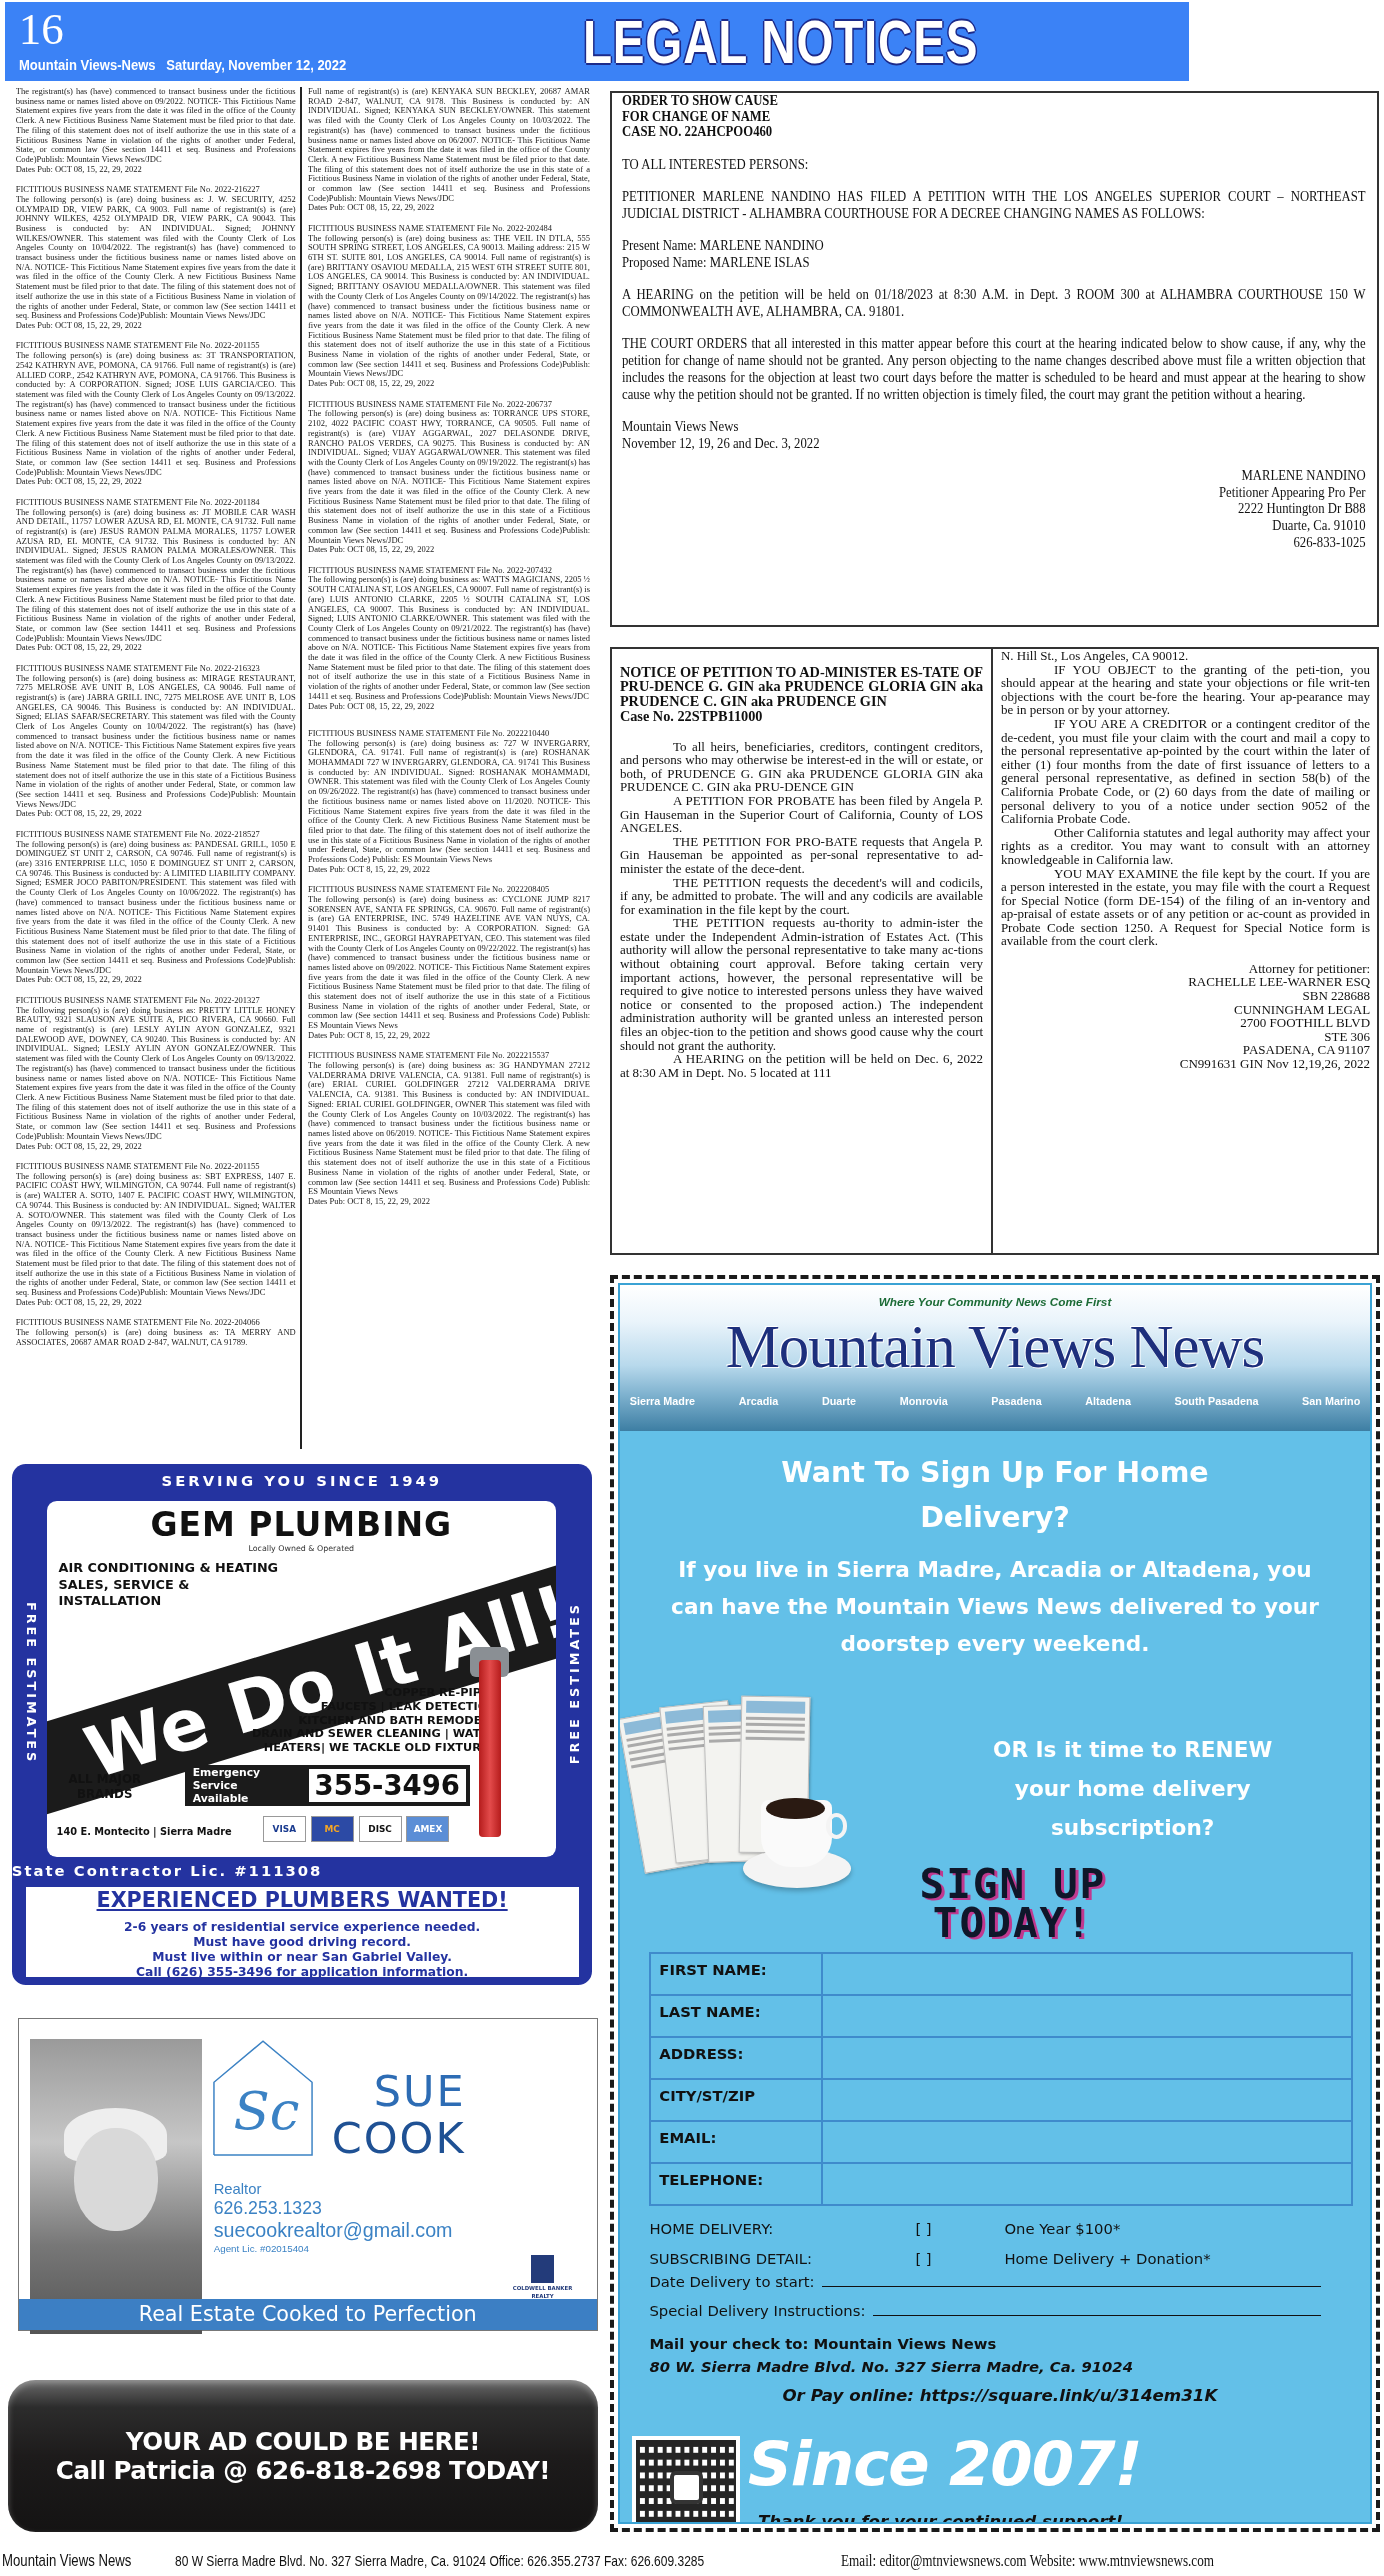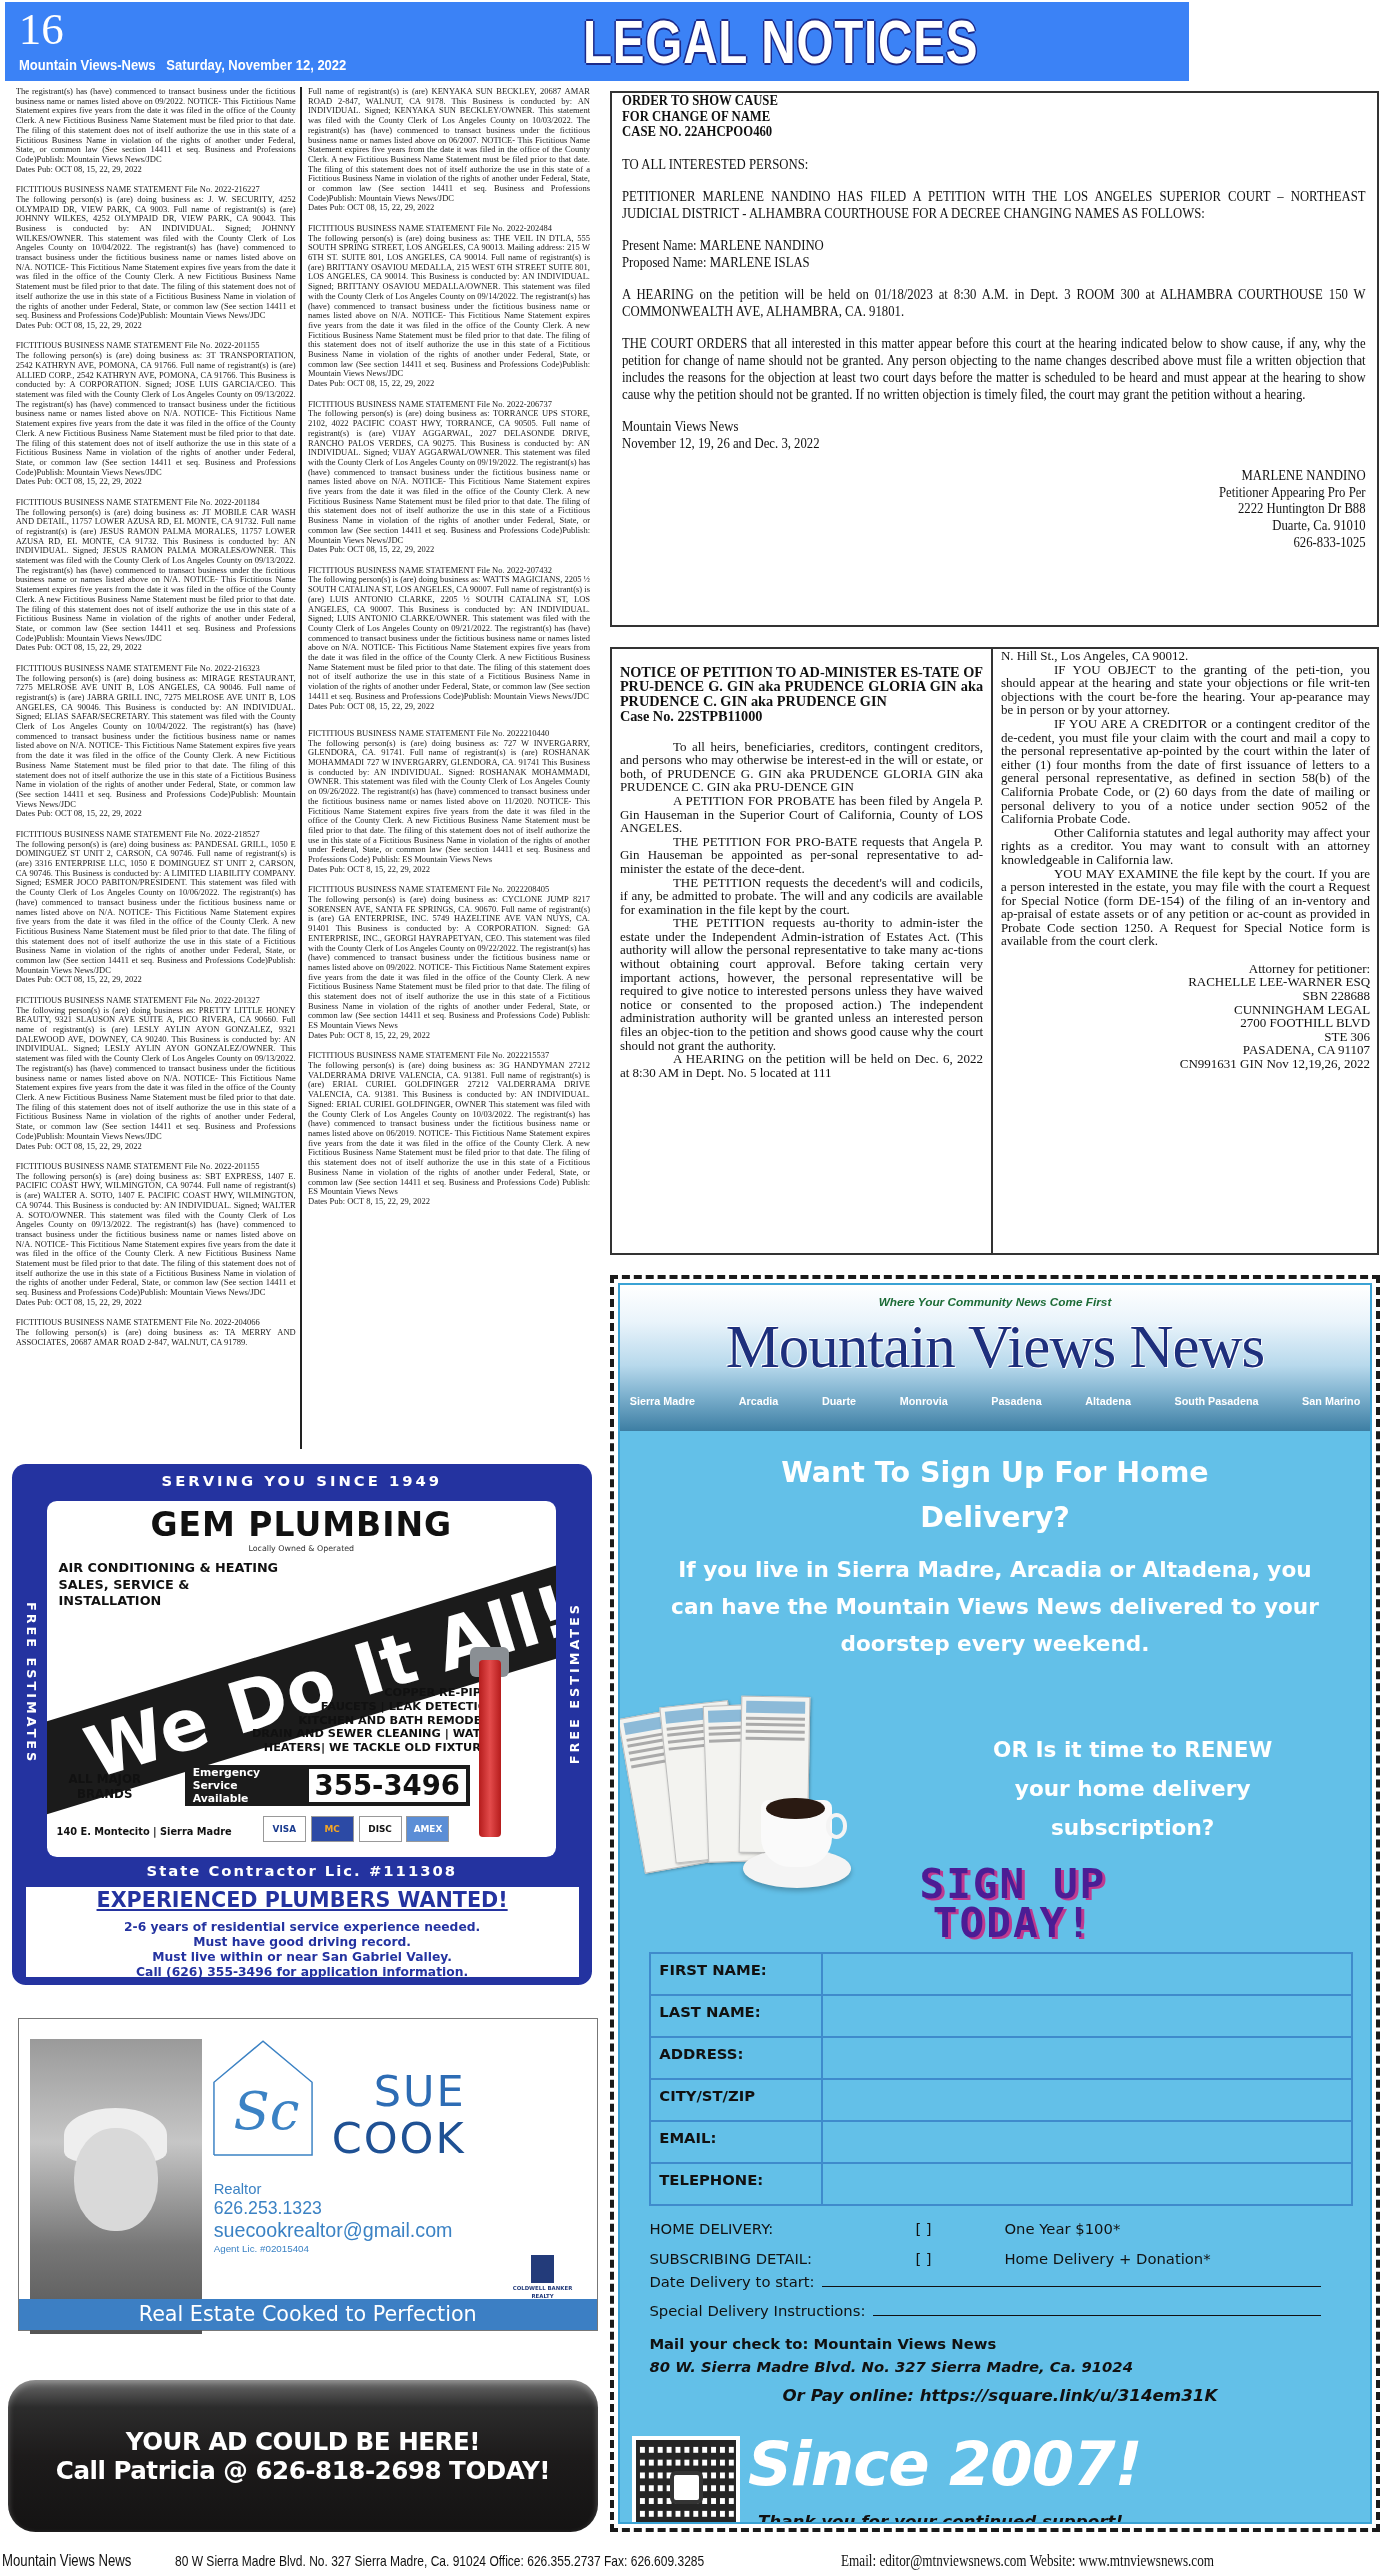--- a/index.html
+++ b/index.html
@@ -50,21 +50,21 @@
   .sub-papers { position: absolute; left: 9.8px; top: 413px; width: 182px; height: 157px; transform: rotate(-4deg); }
   .paper { position: absolute; width: 69px; height: 157px; background: #f3f3f0; border: 1px solid #bbb; box-shadow: 1px 1px 3px rgba(0,0,0,.3); }
   .paper .ph { height: 11.8px; background: #8cbad8; margin: 3.9px; }
   .paper .ln { height: 3px; background: #aaa; margin: 3.9px 3.9px 0 3.9px; }
   .cup { position: absolute; left: 123px; top: 507px; width: 108px; height: 98px; }
   .cup .saucer { position: absolute; left: 0; top: 57px; width: 108px; height: 39px; border-radius: 50%; background: #f4f4f4; box-shadow: 0 3px 4.9px rgba(0,0,0,.25); }
   .cup .mug { position: absolute; left: 17.7px; top: 7.9px; width: 71px; height: 67px; background: #fafafa; border-radius: 7.9px 7.9px 29.5px 29.5px; }
   .cup .coffee { position: absolute; left: 23.6px; top: 5.9px; width: 59px; height: 21.6px; background: #2a1a12; border-radius: 50%; }
   .cup .handle { position: absolute; left: 83px; top: 21.6px; width: 21.6px; height: 25.6px; border: 4.9px solid #f4f4f4; border-radius: 50%; }
   .sub-renew { position: absolute; top: 445px; left: 295px; right: 19.7px; text-align: center; color: #fff; font-weight: bold; font-size: 21.6px; line-height: 39px; }
-  .sub-signup { position: absolute; top: 580px; left: 226px; width: 334px; text-align: center; font-family: "DejaVu Sans Mono", monospace; font-weight: bold; font-size: 41px; line-height: 39px; color: #4c1d95; text-shadow: 3px 2px 0 #c0398f; letter-spacing: 2px; }
+  .sub-signup { position: absolute; top: 580px; left: 226px; width: 334px; text-align: center; font-family: "DejaVu Sans Mono", monospace; font-weight: bold; font-size: 41px; line-height: 39px; color: #0f172a; text-shadow: 3px 2px 0 #c0398f; letter-spacing: 2px; }
   .sub-form { position: absolute; top: 667px; left: 29.5px; width: 704px; border-collapse: collapse; }
   .sub-form td { border: 2px solid #3f8bcc; height: 42px; vertical-align: top; padding: 6.9px 7.9px; font-weight: bold; font-size: 14.8px; color: #111; }
   .sub-form td.lab { width: 172px; }
   .sub-opts { position: absolute; top: 929px; left: 29.5px; right: 19.7px; font-size: 14.8px; color: #111; }
   .opt-row { display: flex; height: 29.5px; align-items: center; }
   .opt-row .l { width: 266px; }
   .opt-row .b { width: 89px; }
   .line-row { height: 29.5px; display: flex; align-items: flex-start; }
   .fill { border-bottom: 1.5px solid #111; flex: 1; margin-left: 7.9px; margin-right: 29.5px; height: 13.8px; }
   .mail { font-weight: bold; font-size: 14.8px; line-height: 23.6px; }
@@ -94,21 +94,21 @@
   .gem-svc { position: absolute; right: 59px; top: 185px; text-align: right; font-family: "DejaVu Sans", sans-serif; font-weight: bold; font-size: 11.3px; line-height: 13.8px; color: #111; }
   .gem-brands { position: absolute; left: 21.6px; top: 271px; text-align: center; font-family: "DejaVu Sans", sans-serif; font-weight: bold; font-size: 11.8px; line-height: 14.8px; }
   .gem-emerg { position: absolute; left: 138px; top: 264px; width: 285px; height: 41px; background: #1b1b1b; border: 2px solid #1b1b1b; }
   .gem-emerg .es { position: absolute; left: 5.9px; top: 0; color: #fff; font-family: "DejaVu Sans", sans-serif; font-weight: bold; font-size: 10.8px; line-height: 12.8px; }
   .gem-emerg .ph { position: absolute; right: 2px; top: 2px; width: 157px; height: 33px; background: #fff; font-family: "DejaVu Sans", sans-serif; font-weight: bold; font-size: 27.5px; line-height: 33px; text-align: center; color: #111; }
   .gem-addr { position: absolute; left: 9.8px; top: 325px; font-family: "DejaVu Sans", sans-serif; font-weight: bold; font-size: 9.8px; }
   .gem-cards { position: absolute; left: 216px; top: 315px; display: flex; gap: 4.9px; }
   .gem-cards div { width: 43px; height: 25.6px; border: 1px solid #999; font-size: 8.9px; font-weight: bold; display: flex; align-items: center; justify-content: center; font-family: "DejaVu Sans", sans-serif; }
   .wrench { position: absolute; right: 55px; top: 159px; width: 21.6px; height: 177px; background: linear-gradient(90deg, #b51c1c, #e34b4b, #b51c1c); border-radius: 3.9px; }
   .wrench-head { position: absolute; right: 47px; top: 146px; width: 39px; height: 29.5px; background: #8a8f94; border-radius: 5.9px; }
-  .gem-lic { position: absolute; top: 398px; width: 100%; text-align: center; color: #fff; font-family: "DejaVu Sans", sans-serif; font-weight: bold; font-size: 14.8px; letter-spacing: 2px; }
+  .gem-lic { position: absolute; top: 398px; width: 100%; color: #fff; font-family: "DejaVu Sans", sans-serif; font-weight: bold; font-size: 14.8px; letter-spacing: 2px; }
   .gem-want { position: absolute; left: 13.8px; top: 423px; width: 553px; height: 90px; background: #fff; text-align: center; color: #2433a0; font-family: "DejaVu Sans", sans-serif; font-weight: bold; }
   .gem-want .h { font-size: 20.7px; text-decoration: underline; line-height: 27.5px; }
   .gem-want .t { font-size: 12.3px; line-height: 14.8px; }
 
   
   .sue { position: absolute; left: 17.7px; top: 2018px; width: 580px; height: 313px; border: 1px solid #777; background: #fff; }
   .sue-photo { position: absolute; left: 11.8px; top: 19.7px; width: 172px; height: 295px; background: linear-gradient(180deg, #9a9a9a 0%, #c6c6c6 35%, #777 70%, #555 100%); }
   .sue-face { position: absolute; left: 44px; top: 89px; width: 84px; height: 103px; border-radius: 48%; background: #d9d9d9; }
   .sue-hair { position: absolute; left: 34px; top: 69px; width: 103px; height: 54px; border-radius: 50% 50% 20% 20%; background: #eee; }
   .sue-logo { position: absolute; left: 193px; top: 19.7px; width: 103px; height: 118px; }

